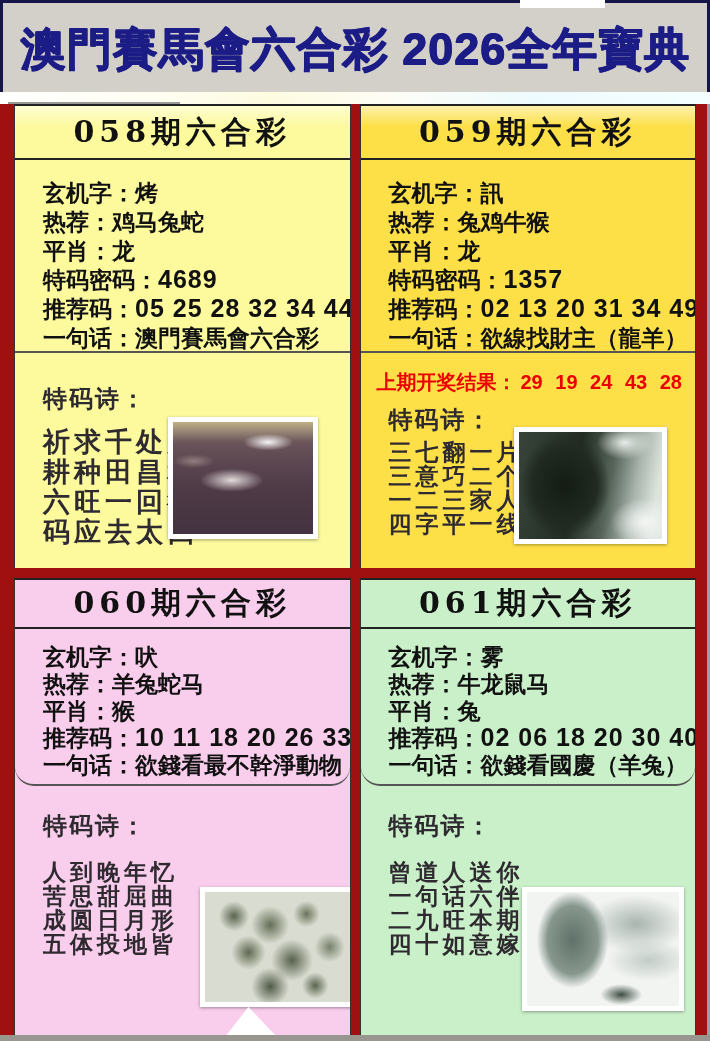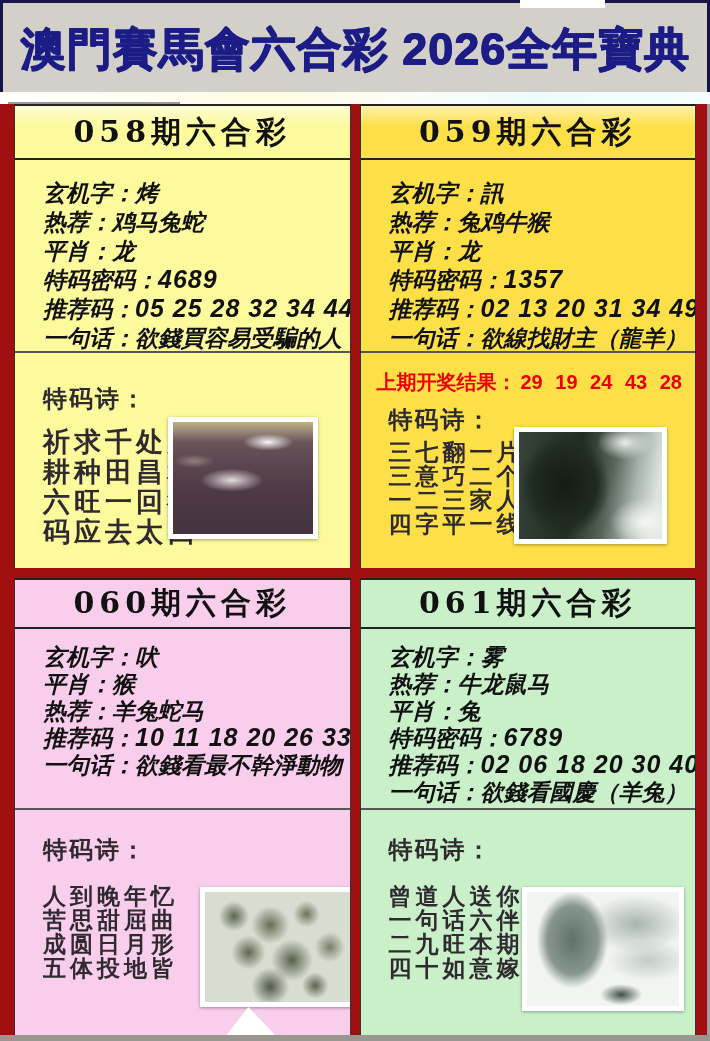--- a/index.html
+++ b/index.html
@@ -49,24 +49,24 @@
   .bg-green{background:#caf0ca;}
   .panel-title{
     box-sizing:border-box;border-bottom:2px solid #222;
     display:flex;align-items:center;justify-content:center;
     font-weight:bold;font-size:30px;color:#111;letter-spacing:5px;white-space:nowrap;
   }
   .row1 .panel-title{height:54px;background:linear-gradient(180deg,rgba(255,255,255,.55),rgba(255,255,255,0) 40%);}
   .row2 .panel-title{height:49px;}
   .panel-info{
     box-sizing:border-box;border-bottom:2px solid #555;
-    padding-left:28px;font-weight:bold;color:#111;white-space:nowrap;font-style:italic;
+    padding-left:28px;font-weight:bold;color:#111;white-space:nowrap;
   }
   .row1 .panel-info{height:193px;padding-top:18px;font-size:23px;line-height:29px;}
-  .row2 .panel-info{height:181px;padding-top:14px;font-size:23px;line-height:27px;}
+  .row2 .panel-info{height:157px;padding-top:14px;font-size:23px;line-height:27px;border-radius:19px;}
   .row .lab,.row .val{vertical-align:baseline;}
   .num{font-family:"Liberation Sans","DejaVu Sans",sans-serif;font-weight:bold;font-size:25px;letter-spacing:1px;}
   .panel-poem{position:relative;flex:1;padding-left:28px;box-sizing:border-box;color:#2e2a30;}
   .poem-label{font-weight:bold;font-size:24px;letter-spacing:2px;}
   .p058 .poem-label{margin-top:30px;}
   .p059 .poem-label{margin-top:6px;}
   .p060 .poem-label,.p061 .poem-label{margin-top:24px;}
   .poem-lines{font-weight:bold;letter-spacing:4px;}
   .p058 .poem-lines{margin-top:12px;font-size:27px;line-height:30px;}
   .p059 .poem-lines{margin-top:4px;font-size:23px;line-height:24px;}
@@ -133,21 +133,21 @@
 <div class="main">
 
   <section class="panel row1 p058 bg-yellow">
     <div class="panel-title">058期六合彩</div>
     <div class="panel-info">
       <div class="row"><span class="lab">玄机字：</span><span class="val">烤</span></div>
       <div class="row"><span class="lab">热荐：</span><span class="val">鸡马兔蛇</span></div>
       <div class="row"><span class="lab">平肖：</span><span class="val">龙</span></div>
       <div class="row"><span class="lab">特码密码：</span><span class="val num">4689</span></div>
       <div class="row"><span class="lab">推荐码：</span><span class="val num">05 25 28 32 34 44</span></div>
-      <div class="row"><span class="lab">一句话：</span><span class="val">欲錢買容易受騙的人</span></div>
+      <div class="row"><span class="lab">一句话：</span><span class="val">澳門賽馬會六合彩</span></div>
     </div>
     <div class="panel-poem">
       <div class="poem-label">特码诗：</div>
       <div class="poem-lines">
         <div>祈求千处风</div>
         <div>耕种田昌和</div>
         <div>六旺一回得</div>
         <div>码应去太四</div>
       </div>
     </div>
@@ -174,22 +174,22 @@
         <div>四字平一线</div>
       </div>
     </div>
     <div class="painting img059"></div>
   </section>
 
   <section class="panel row2 p060 bg-pink">
     <div class="panel-title">060期六合彩</div>
     <div class="panel-info">
       <div class="row"><span class="lab">玄机字：</span><span class="val">吠</span></div>
+      <div class="row"><span class="lab">热荐：</span><span class="val">羊兔蛇马</span></div>
       <div class="row"><span class="lab">平肖：</span><span class="val">猴</span></div>
-      <div class="row"><span class="lab">热荐：</span><span class="val">羊兔蛇马</span></div>
       <div class="row"><span class="lab">推荐码：</span><span class="val num">10 11 18 20 26 33</span></div>
       <div class="row"><span class="lab">一句话：</span><span class="val">欲錢看最不幹淨動物</span></div>
     </div>
     <div class="panel-poem">
       <div class="poem-label">特码诗：</div>
       <div class="poem-lines">
         <div>人到晚年忆</div>
         <div>苦思甜屈曲</div>
         <div>成圆日月形</div>
         <div>五体投地皆</div>
@@ -198,21 +198,20 @@
     <div class="painting img060"></div>
     <div class="artifact-wedge"></div>
   </section>
 
   <section class="panel row2 p061 bg-green">
     <div class="panel-title">061期六合彩</div>
     <div class="panel-info">
       <div class="row"><span class="lab">玄机字：</span><span class="val">雾</span></div>
       <div class="row"><span class="lab">热荐：</span><span class="val">牛龙鼠马</span></div>
       <div class="row"><span class="lab">平肖：</span><span class="val">兔</span></div>
-      <div class="row"><span class="lab">特码密码：</span><span class="val num">6789</span></div>
       <div class="row"><span class="lab">推荐码：</span><span class="val num">02 06 18 20 30 40</span></div>
       <div class="row"><span class="lab">一句话：</span><span class="val">欲錢看國慶（羊兔）</span></div>
     </div>
     <div class="panel-poem">
       <div class="poem-label">特码诗：</div>
       <div class="poem-lines">
         <div>曾道人送你</div>
         <div>一句话六伴</div>
         <div>二九旺本期</div>
         <div>四十如意嫁</div>

